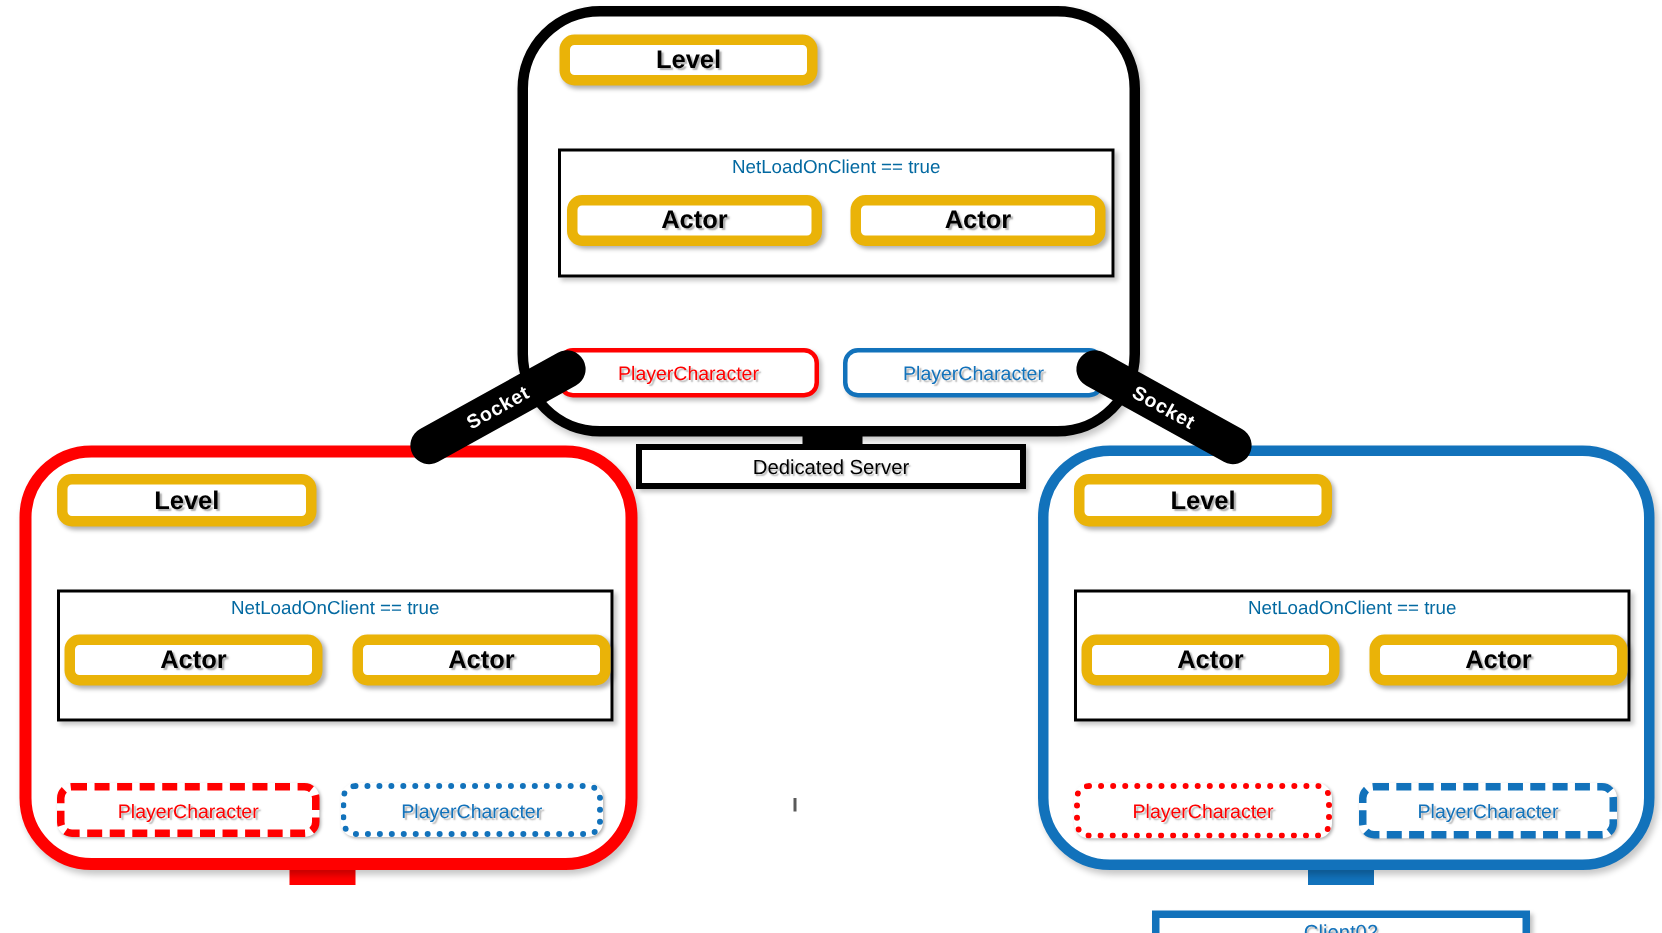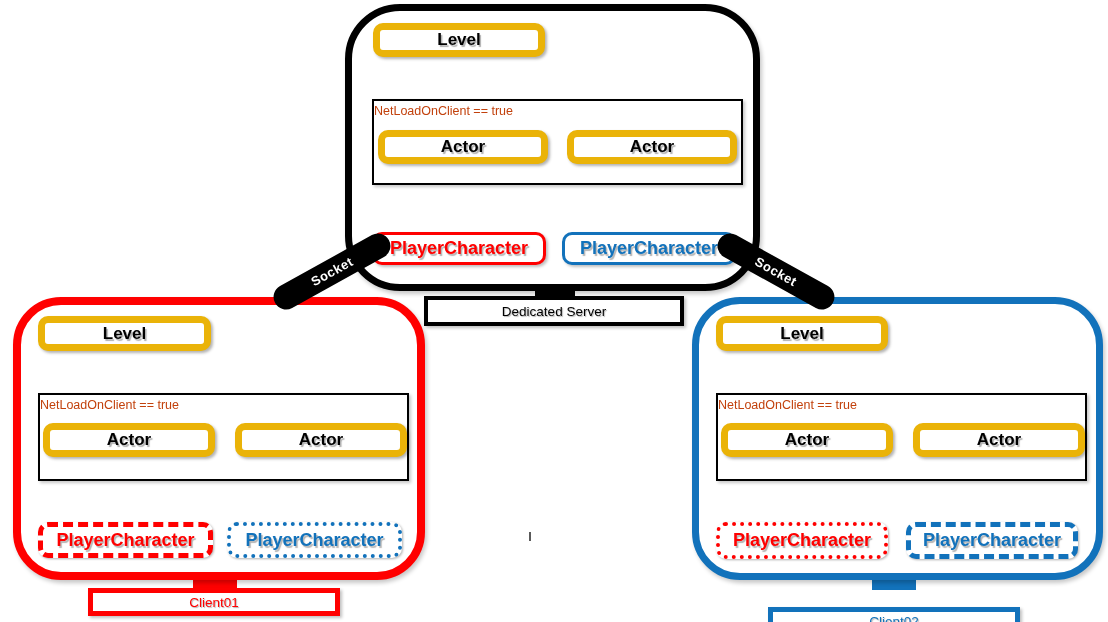--- a/index.html
+++ b/index.html
@@ -13,26 +13,26 @@
   .bigbox.bluebox { border:7px solid #1272bb; }
 
   .pill { position:absolute; background:#fff; border:7px solid #eab308; border-radius:10px;
           display:flex; align-items:center; justify-content:center; z-index:2;
           font-weight:bold; font-size:17px; color:#000;
           box-shadow:2px 2px 3px rgba(0,0,0,0.30);
           text-shadow:1.5px 1.5px 1px rgba(110,110,110,0.55); }
 
   .panel { position:absolute; background:#fff; border:2px solid #000; z-index:2;
            box-shadow:2px 2px 3px rgba(0,0,0,0.22); }
-  .panel-title { position:absolute; top:3px; left:0; right:0; 
-                 font-size:12.5px; color:#c2410c; z-index:2; }
+  .panel-title { position:absolute; top:3px; left:0; right:0; text-align:center;
+                 font-size:12.5px; color:#0369a1; z-index:2; }
 
   .pc { position:absolute; background:#fff; border-radius:10px; z-index:2;
         display:flex; align-items:center; justify-content:center;
-        font-weight:bold; font-size:18px;
+        font-weight:normal; font-size:13px;
         text-shadow:1.5px 1.5px 1px rgba(120,120,120,0.55); }
   .pc.red-solid   { border:3px solid #ff0000; color:#ff0000; box-shadow:2px 2px 3px rgba(0,0,0,0.25); }
   .pc.blue-solid  { border:3px solid #1272bb; color:#1272bb; box-shadow:2px 2px 3px rgba(0,0,0,0.25); }
   .pc.red-dashed  { border:5px dashed #ff0000; color:#ff0000; filter:drop-shadow(1.5px 1.5px 1px rgba(0,0,0,0.30)); }
   .pc.blue-dotted { border:4px dotted #1272bb; color:#1272bb; filter:drop-shadow(1.5px 1.5px 1px rgba(0,0,0,0.30)); }
   .pc.red-dotted  { border:4px dotted #ff0000; color:#ff0000; filter:drop-shadow(1.5px 1.5px 1px rgba(0,0,0,0.30)); }
   .pc.blue-dashed { border:5px dashed #1272bb; color:#1272bb; filter:drop-shadow(1.5px 1.5px 1px rgba(0,0,0,0.30)); }
 
   .neck { position:absolute; z-index:0; }
 
@@ -87,21 +87,20 @@
 
   <div class="panel" style="left:38px; top:393px; width:371px; height:88px;">
     <div class="panel-title">NetLoadOnClient == true</div>
   </div>
   <div class="pill" style="left:43px; top:423px; width:172px; height:34px;">Actor</div>
   <div class="pill" style="left:235px; top:423px; width:172px; height:34px;">Actor</div>
 
   <div class="pc red-dashed" style="left:38px; top:522px; width:175px; height:36px;">PlayerCharacter</div>
   <div class="pc blue-dotted" style="left:227px; top:522px; width:175px; height:36px;">PlayerCharacter</div>
 
-  <div class="caption red" style="left:88px; top:588px; width:252px; height:28px;">Client01</div>
 
   <div class="bigbox bluebox" style="left:692px; top:297px; width:411px; height:283px; border-radius:48px;"></div>
 
   <div class="pill" style="left:716px; top:316px; width:172px; height:35px;">Level</div>
 
   <div class="panel" style="left:716px; top:393px; width:371px; height:88px;">
     <div class="panel-title">NetLoadOnClient == true</div>
   </div>
   <div class="pill" style="left:721px; top:423px; width:172px; height:34px;">Actor</div>
   <div class="pill" style="left:913px; top:423px; width:172px; height:34px;">Actor</div>

